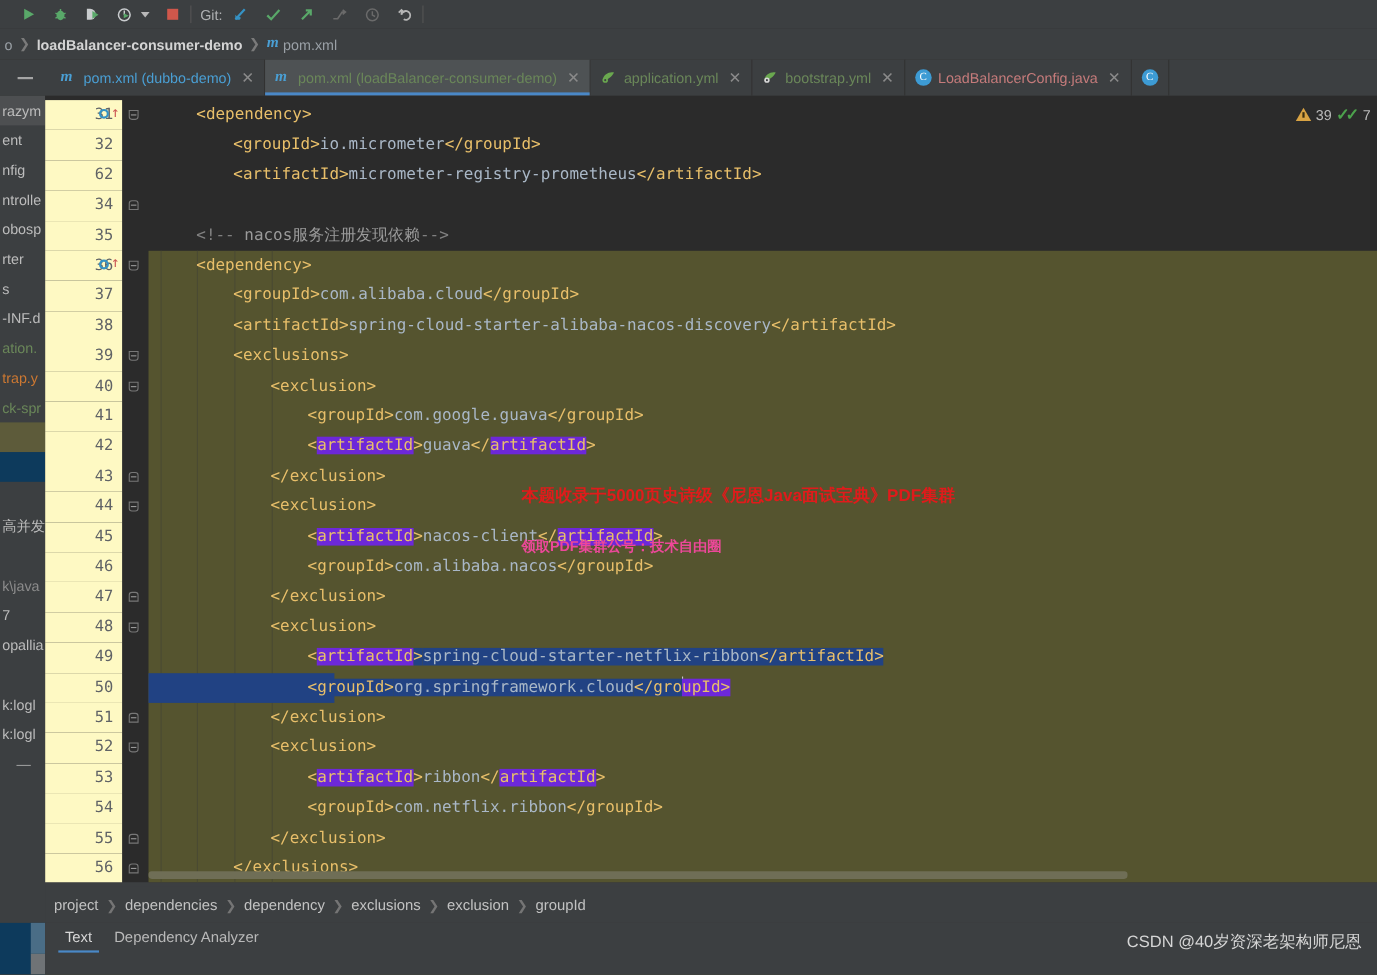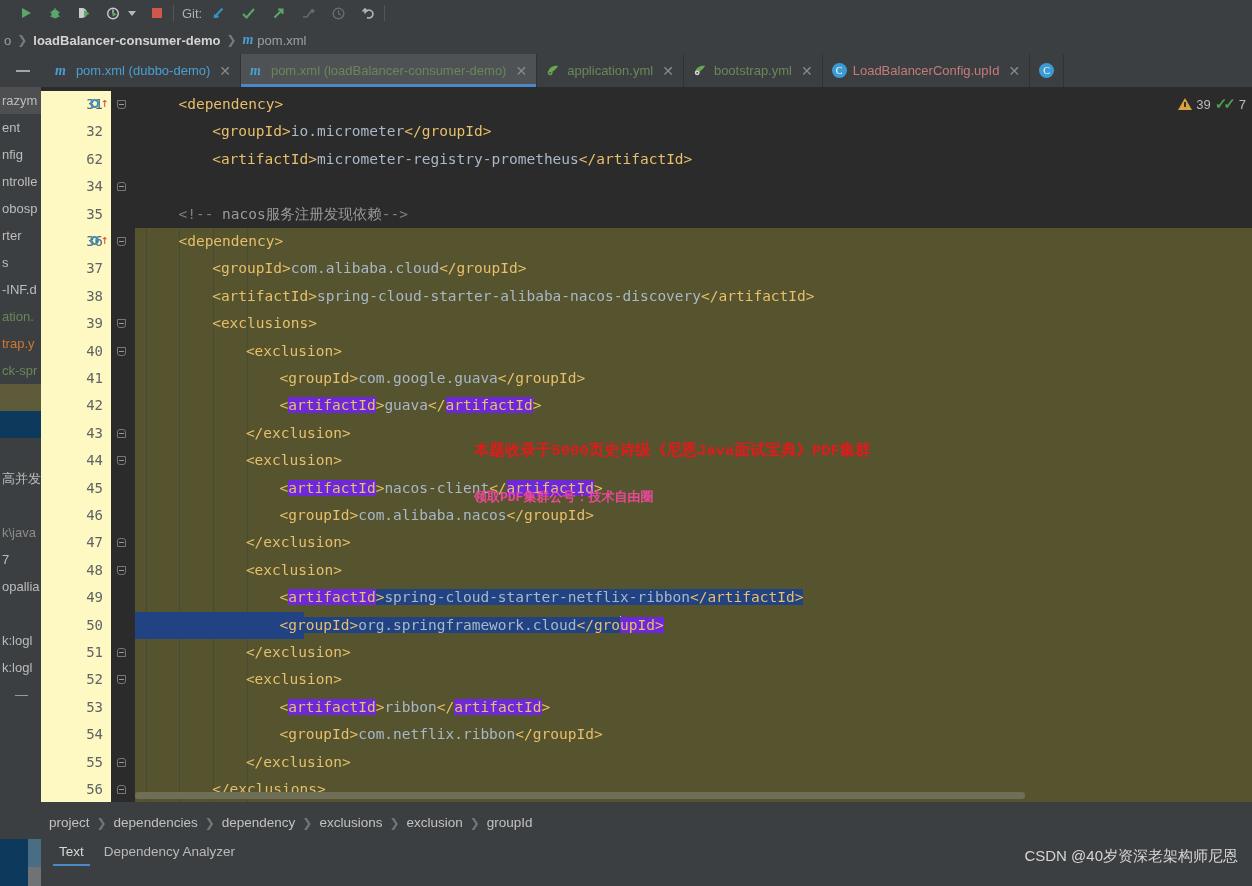--- a/index.html
+++ b/index.html
@@ -148,21 +148,21 @@
     border-bottom:12px solid #d9a343;position:relative;
   }
   .tri-warn::after{
     content:"";position:absolute;left:-1px;top:4px;width:2px;height:5px;background:#3c2f10;
   }
   .dblchk{color:#4ca24c;font-size:15px;font-weight:bold;letter-spacing:-4px;margin-right:3px;}
 
   
   #wm{
     position:absolute;left:0;top:0;width:1211px;height:509px;pointer-events:none;
-    font-family:Liberation Mono, monospace;
+    font-family:Liberation Sans, sans-serif;
   }
   #wm .wm1{
     position:absolute;left:433px;top:353px;color:#e01b1b;font-size:15.5px;font-weight:bold;
     white-space:nowrap;
   }
   #wm .wm2{
     position:absolute;left:433px;top:401px;color:#ec4899;font-size:13px;font-weight:bold;
     white-space:nowrap;
   }
 
@@ -321,21 +321,21 @@
             <path d="M2 10 C3 5 8 2 13 3 C11 7 7 10 3 11 Z" fill="#6aa84f"></path>
             <circle cx="4.5" cy="10.5" r="2.6" fill="#d8d8d8"></circle>
             <circle cx="4.5" cy="10.5" r="1" fill="#3c3f41"></circle>
           </svg>
         </span>
         <span class="tlabel" style="color:#6a8759">bootstrap.yml</span>
         <span class="x">✕</span>
       </div>
       <div class="tab">
         <span class="ic-java">C</span>
-        <span class="tlabel" style="color:#c57b7b">LoadBalancerConfig.upId</span>
+        <span class="tlabel" style="color:#c57b7b">LoadBalancerConfig.java</span>
         <span class="x">✕</span>
       </div>
       <div class="tab">
         <span class="ic-java">C</span>
       </div>
     </div>
 </div>
 
 <div id="leftstrip">
     <div class="lrow gray-chip">razym</div>

